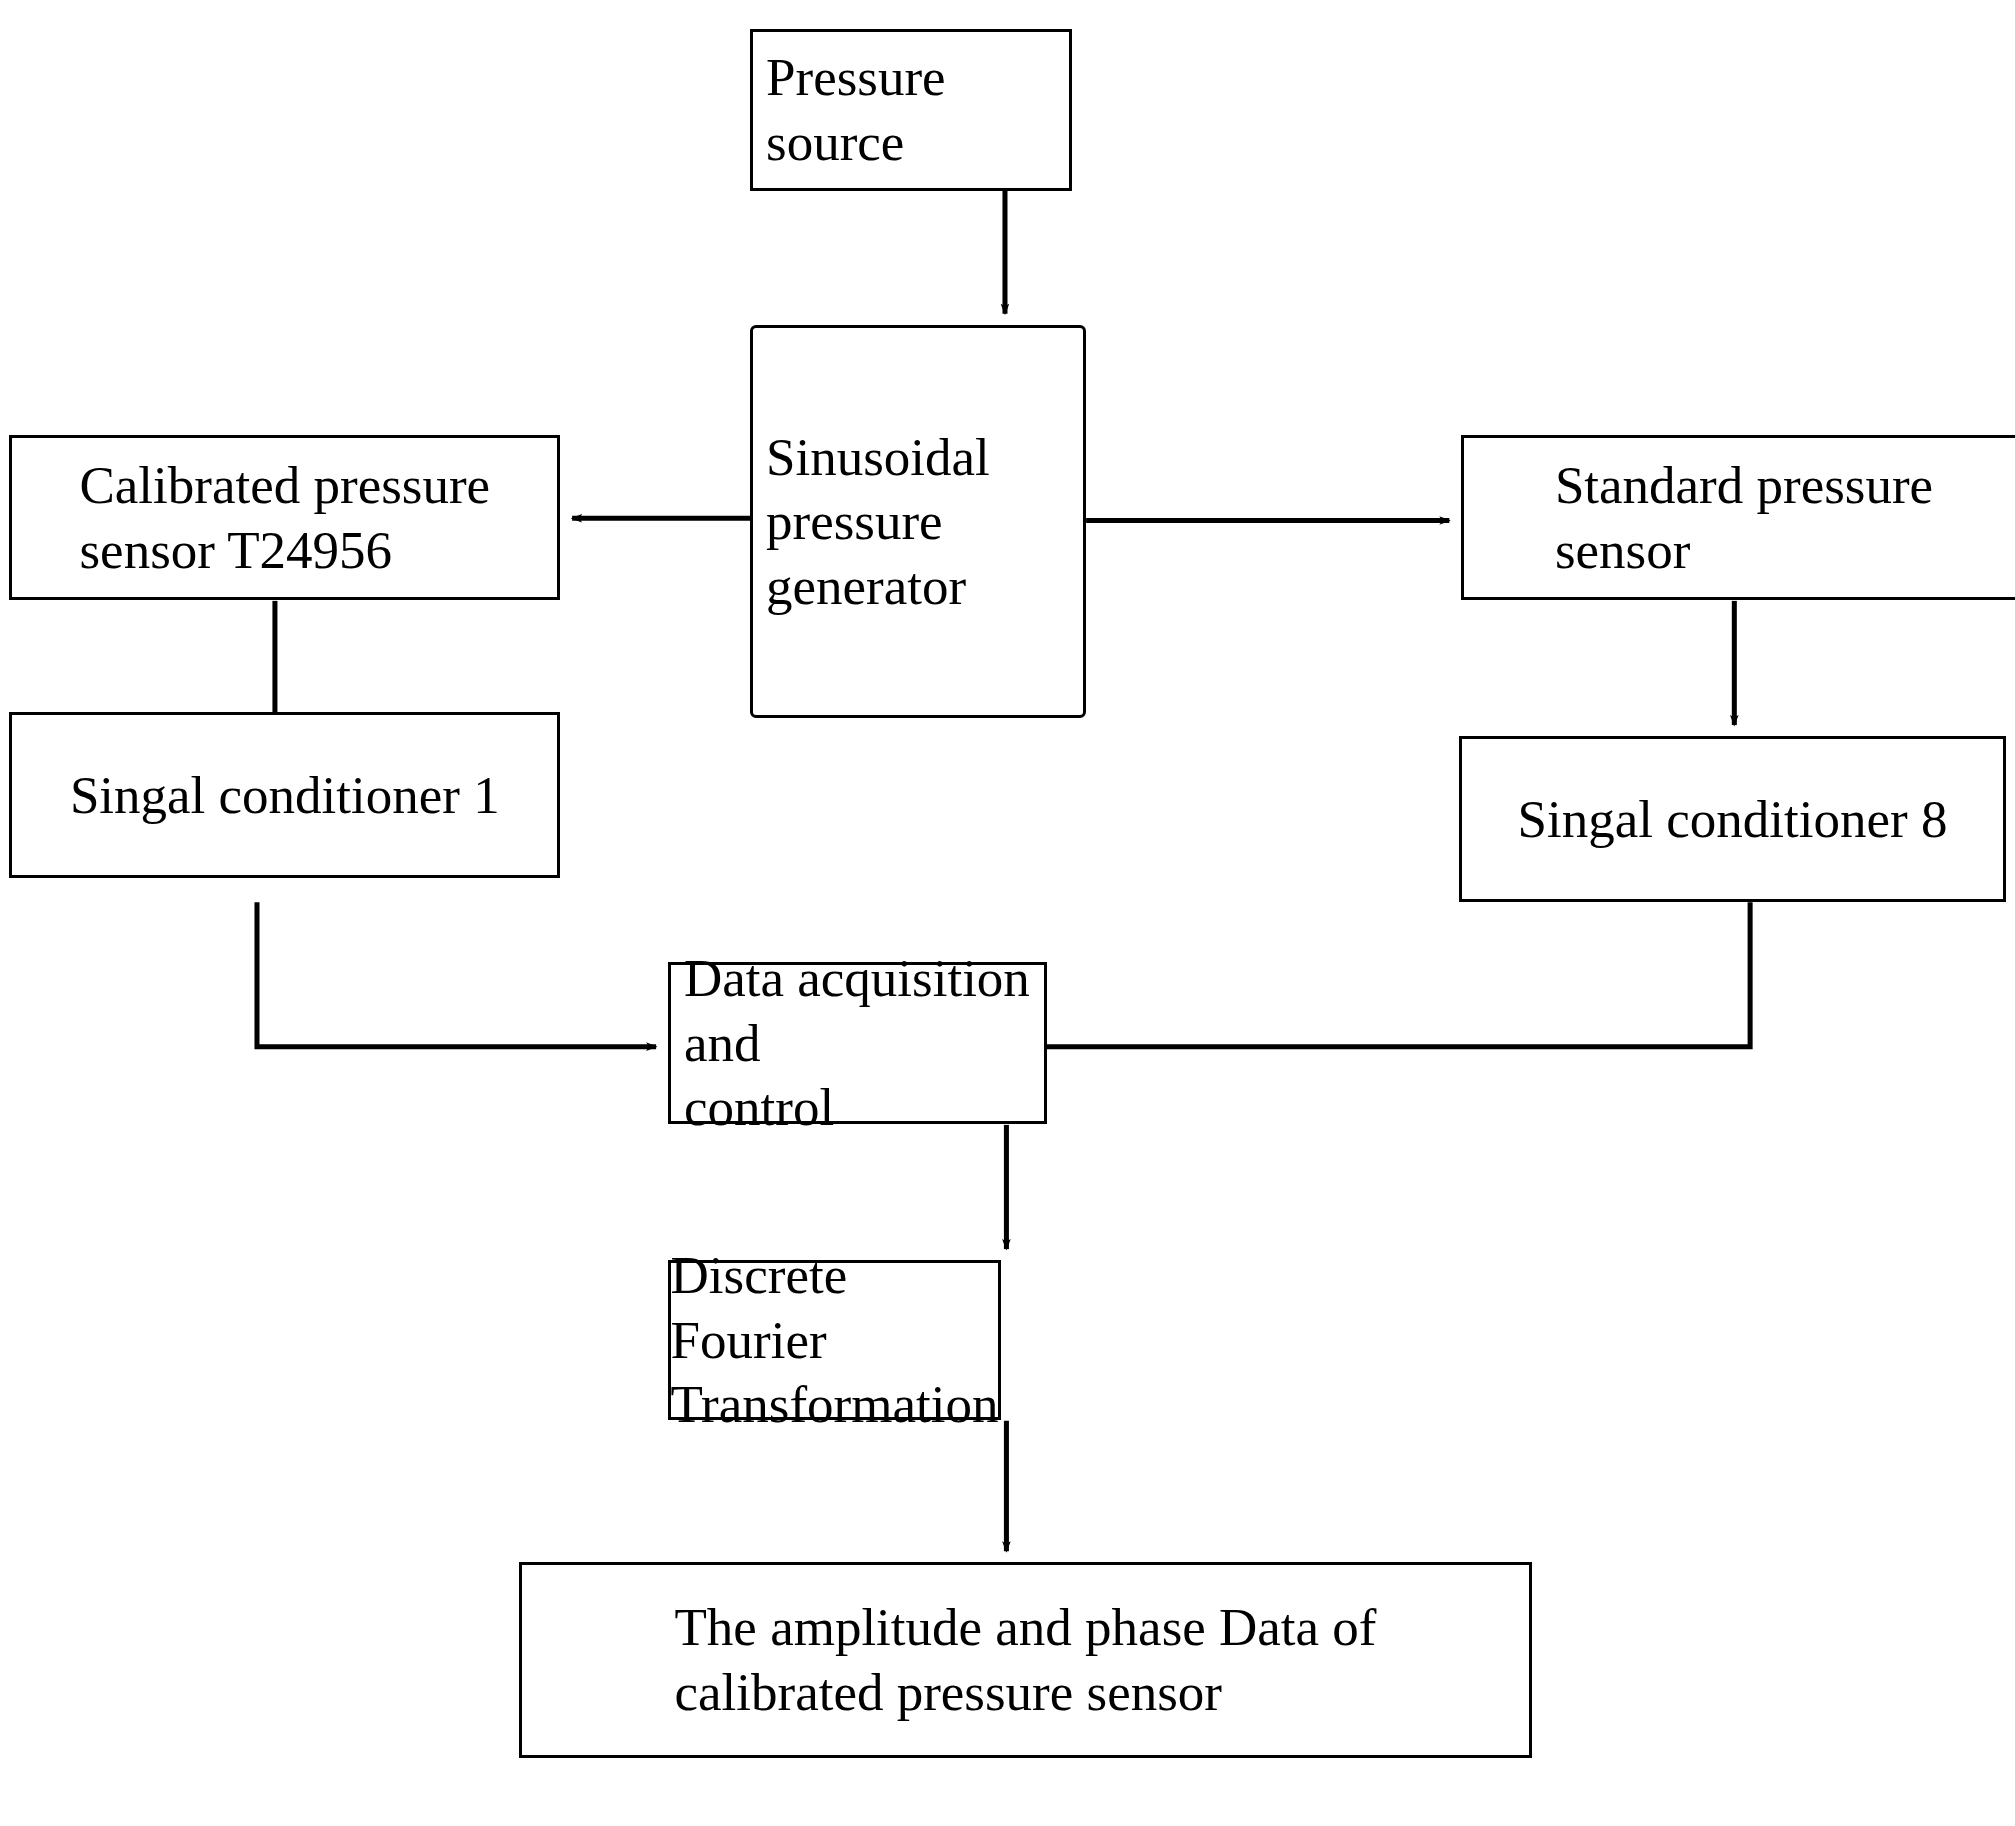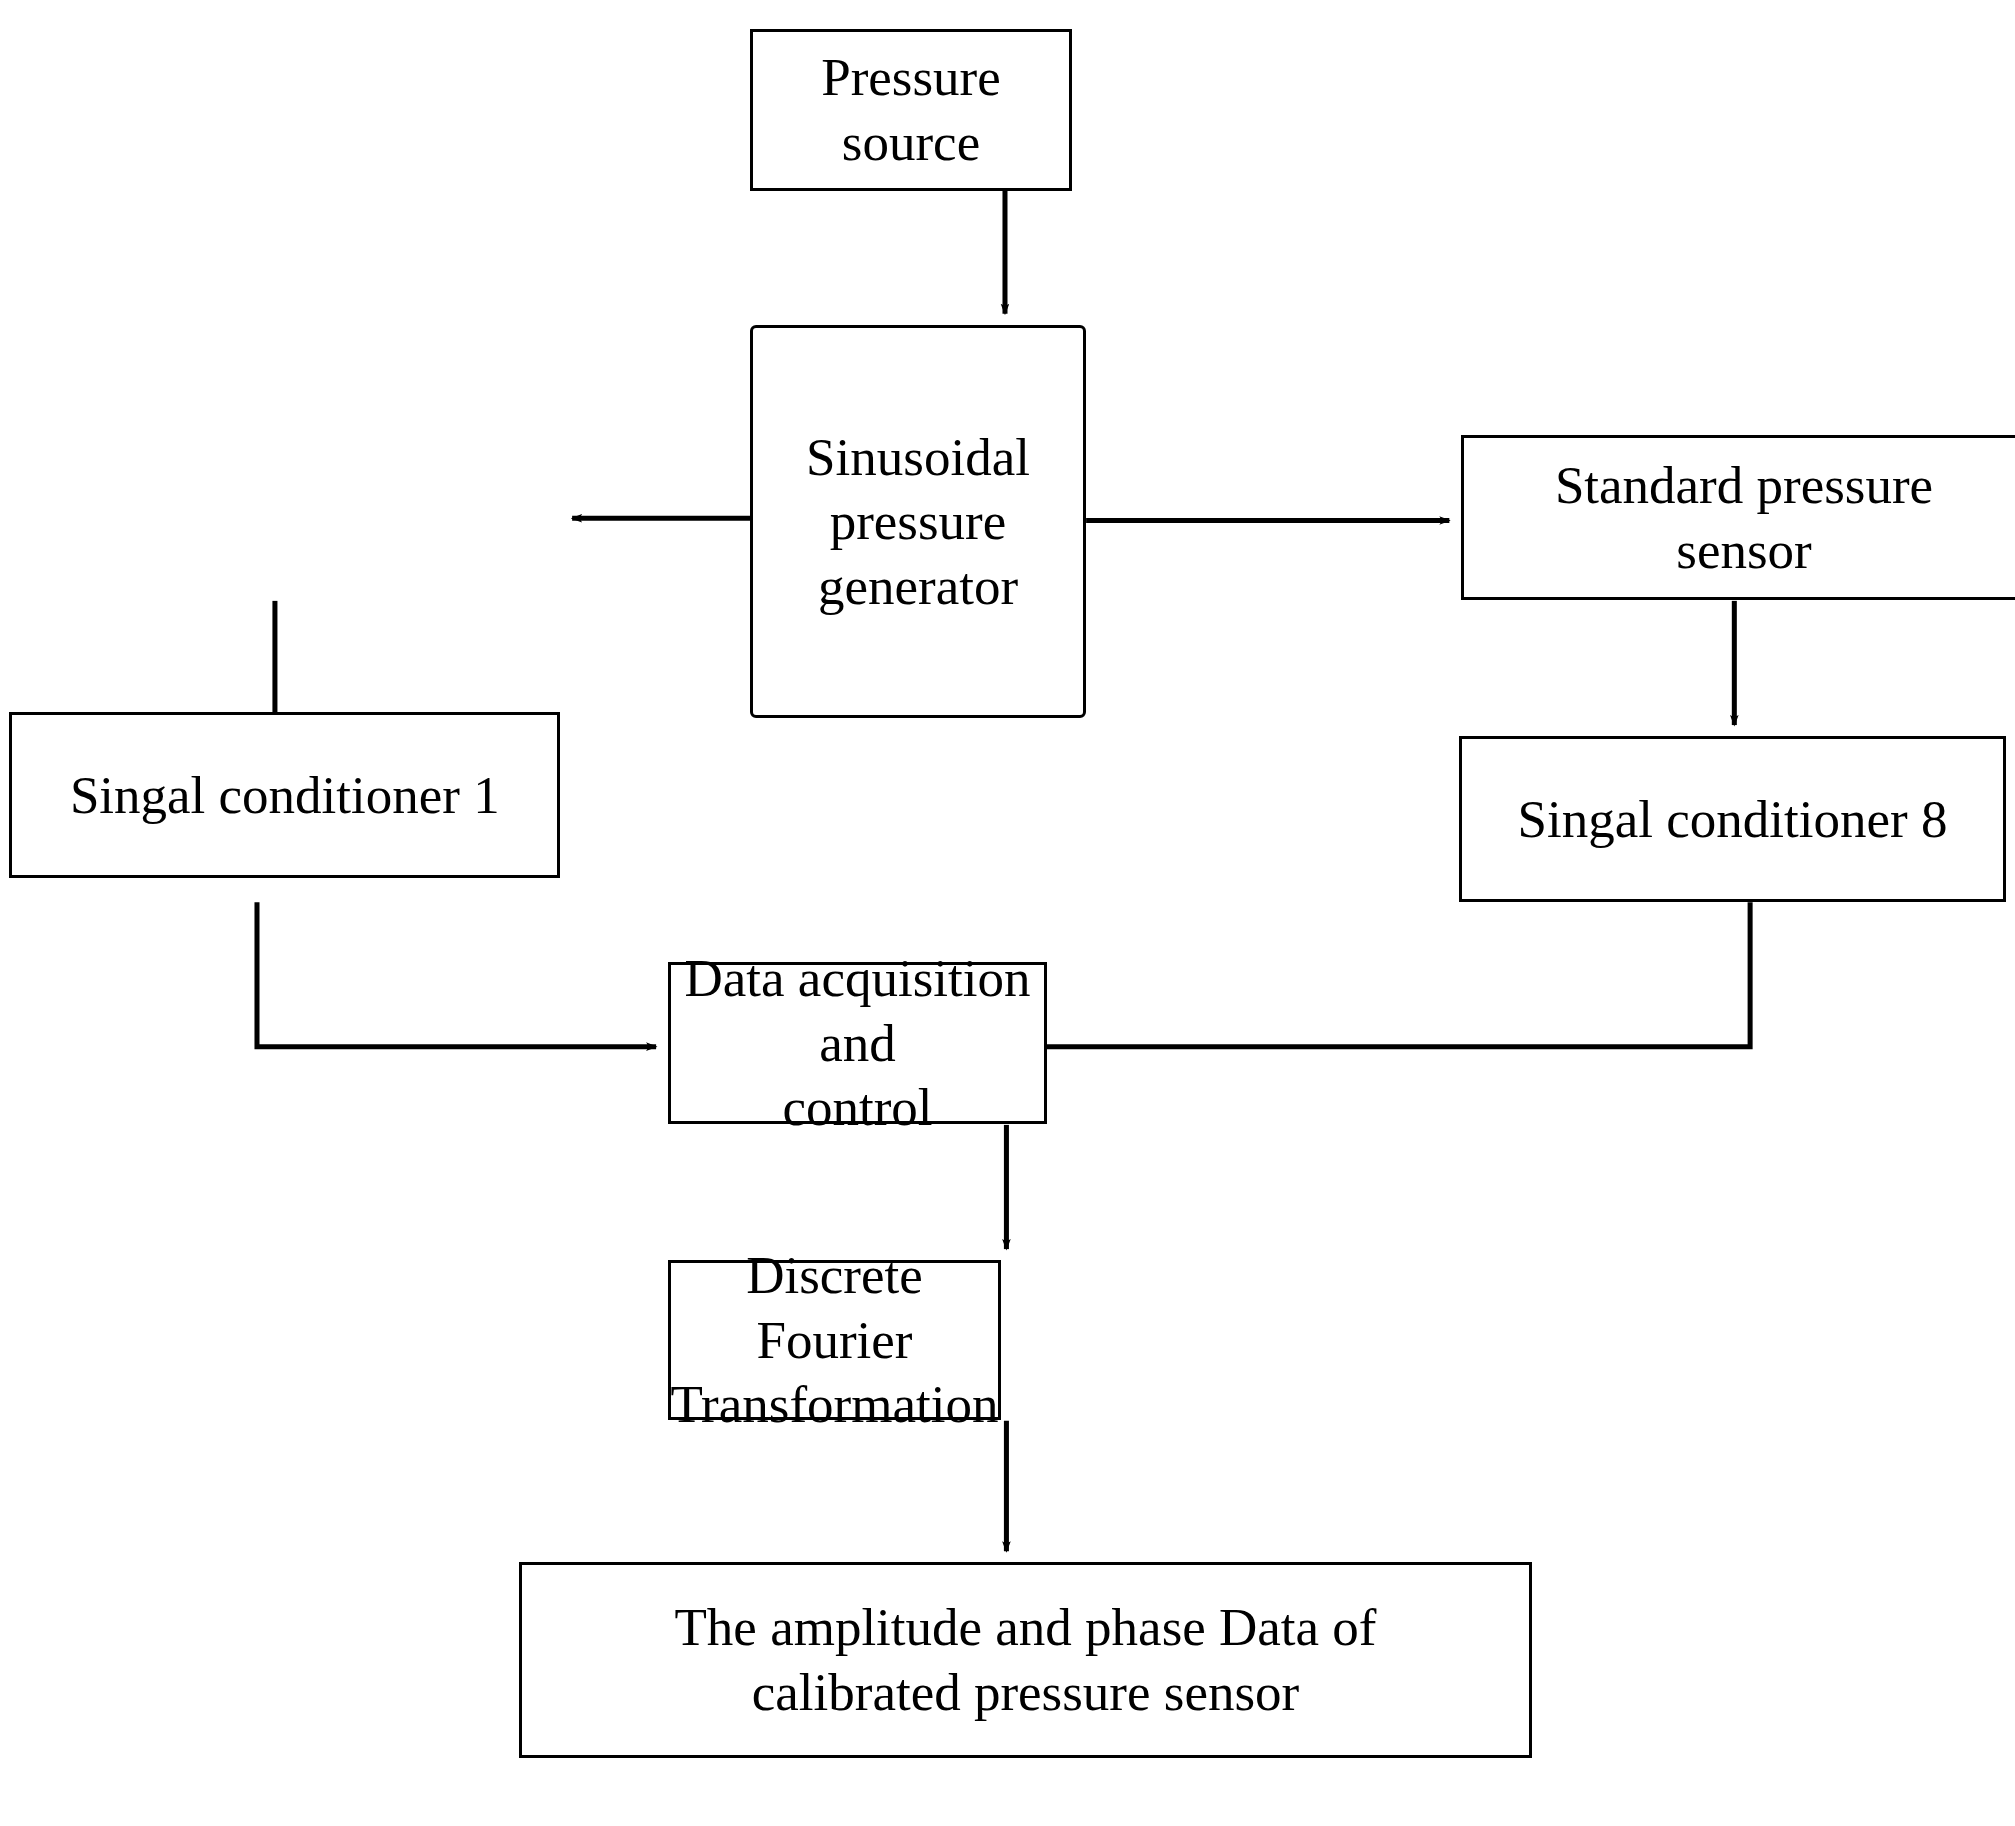--- a/index.html
+++ b/index.html
@@ -23,21 +23,20 @@
     height: 1827px;
   }
   .node {
     position: absolute;
     box-sizing: border-box;
     border: 3.6px solid #000000;
     background: #ffffff;
     display: flex;
     align-items: center;
     justify-content: center;
-    text-align: center;
     color: #000000;
     z-index: 2;
   }
   .node .label {
     display: block;
     font-size: 53px;
     line-height: 1.22;
     letter-spacing: 0px;
     padding: 0 13px;
     white-space: pre-line;
@@ -104,20 +103,24 @@
 
   <div class="node" id="node-pressure-source">
     <span class="label">Pressure source</span>
   </div>
 
   <div class="node" id="node-sinusoidal-gen">
     <span class="label">Sinusoidal
 pressure generator</span>
   </div>
 
+  <div class="node" id="node-calibrated-sensor">
+    <span class="label">Calibrated pressure
+sensor T24956</span>
+  </div>
 
   <div class="node" id="node-standard-sensor">
     <span class="label">Standard pressure
 sensor</span>
   </div>
 
   <div class="node" id="node-signal-cond-1">
     <span class="label">Singal conditioner 1</span>
   </div>
 

